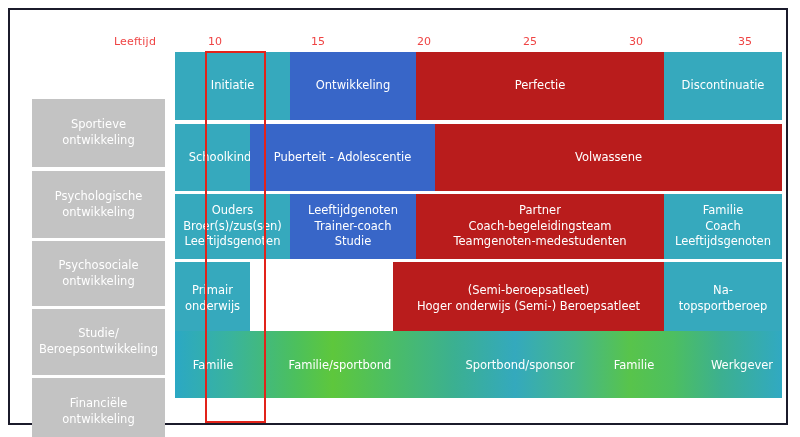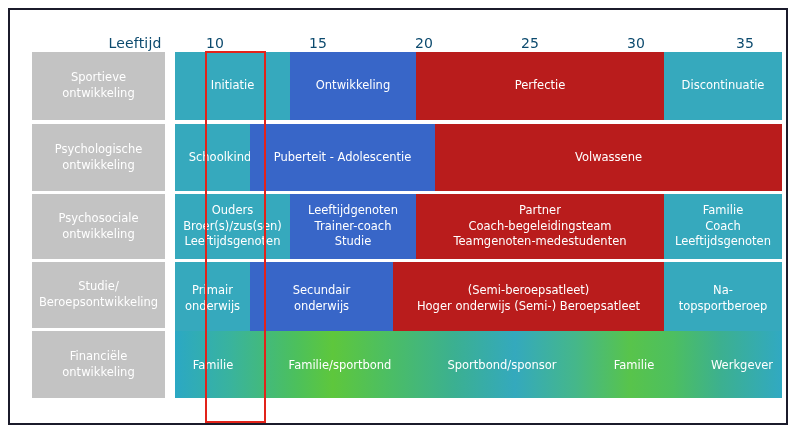--- a/index.html
+++ b/index.html
@@ -7,33 +7,33 @@
 
   #frame{
     position:absolute;left:8px;top:8px;width:780px;height:417px;
     border:2px solid #1b1b2b;background:#ffffff;box-sizing:border-box;
   }
 
   
   .axis-label,.tick{
     position:absolute;top:25px;
     font-family:"DejaVu Sans",sans-serif;
-    font-size:14px;color:#0c4a6e;
+    font-size:11px;color:#ef4444;
     text-align:center;white-space:nowrap;
   }
   .axis-label{width:90px;letter-spacing:.2px;}
   .tick{width:30px;}
 
   
   .catbox{
     position:absolute;left:22px;width:133px;
     background:#c3c3c3;
     display:flex;align-items:center;justify-content:center;
     color:#ffffff;font-size:11.5px;line-height:1.35;text-align:center;
-    box-sizing:border-box;padding:2px 4px;
+    box-sizing:border-box;padding:2px 4px;margin-top:47px;
   }
 
   
   .bartrack{position:absolute;left:165px;width:607px;overflow:hidden;}
   .seg{
     position:absolute;top:0;bottom:0;
     display:flex;align-items:center;justify-content:center;
     color:#ffffff;font-size:11.5px;line-height:1.36;text-align:center;
     box-sizing:border-box;padding:0 20px;white-space:pre-line;
   }
@@ -123,34 +123,33 @@
 Coach
 Leeftijdsgenoten</span></div>
       </div>
       <div class="catbox" style="top: 252px; height: 66px;">
         <span style="white-space: pre-line;">Studie/
 Beroepsontwikkeling</span>
       </div>
       <div class="bartrack" style="top: 252px; height: 74px;">
         <div class="seg teal" style="left: 0px; width: 75px;"><span style="white-space: pre-line;">Primair
 onderwijs</span></div>
-        <div class="seg blue" style="left: 75px; width: 143px;"><span style="white-space: pre-line;">Secundair onderwijs</span></div>
         <div class="seg teal" style="left: 489px; width: 118px;"><span style="white-space: pre-line;">Na- topsportberoep</span></div>
         <div class="seg green" style="left: 218px; width: 271px;"><span style="white-space: pre-line;">(Semi-beroepsatleet)
 Hoger onderwijs (Semi-) Beroepsatleet</span></div>
       </div>
       <div class="catbox" style="top: 321px; height: 67px;">
         <span style="white-space: pre-line;">Financiële
 ontwikkeling</span>
       </div>
       <div class="bartrack" style="top: 321px; height: 67px;">
         <div class="seg gradient" style="left: 0px; width: 607px;"></div>
         <div class="gradlabel" style="left: -32px; width: 140px;">Familie</div>
         <div class="gradlabel" style="left: 95px; width: 140px;">Familie/sportbond</div>
-        <div class="gradlabel" style="left: 257px; width: 140px;">Sportbond/sponsor</div>
+        <div class="gradlabel" style="left: 275px; width: 140px;">Sportbond/sponsor</div>
         <div class="gradlabel" style="left: 389px; width: 140px;">Familie</div>
         <div class="gradlabel" style="left: 497px; width: 140px;">Werkgever</div>
       </div>
     </div>
 
   <div id="highlight"></div>
 
 </div>
 
 </body></html>

